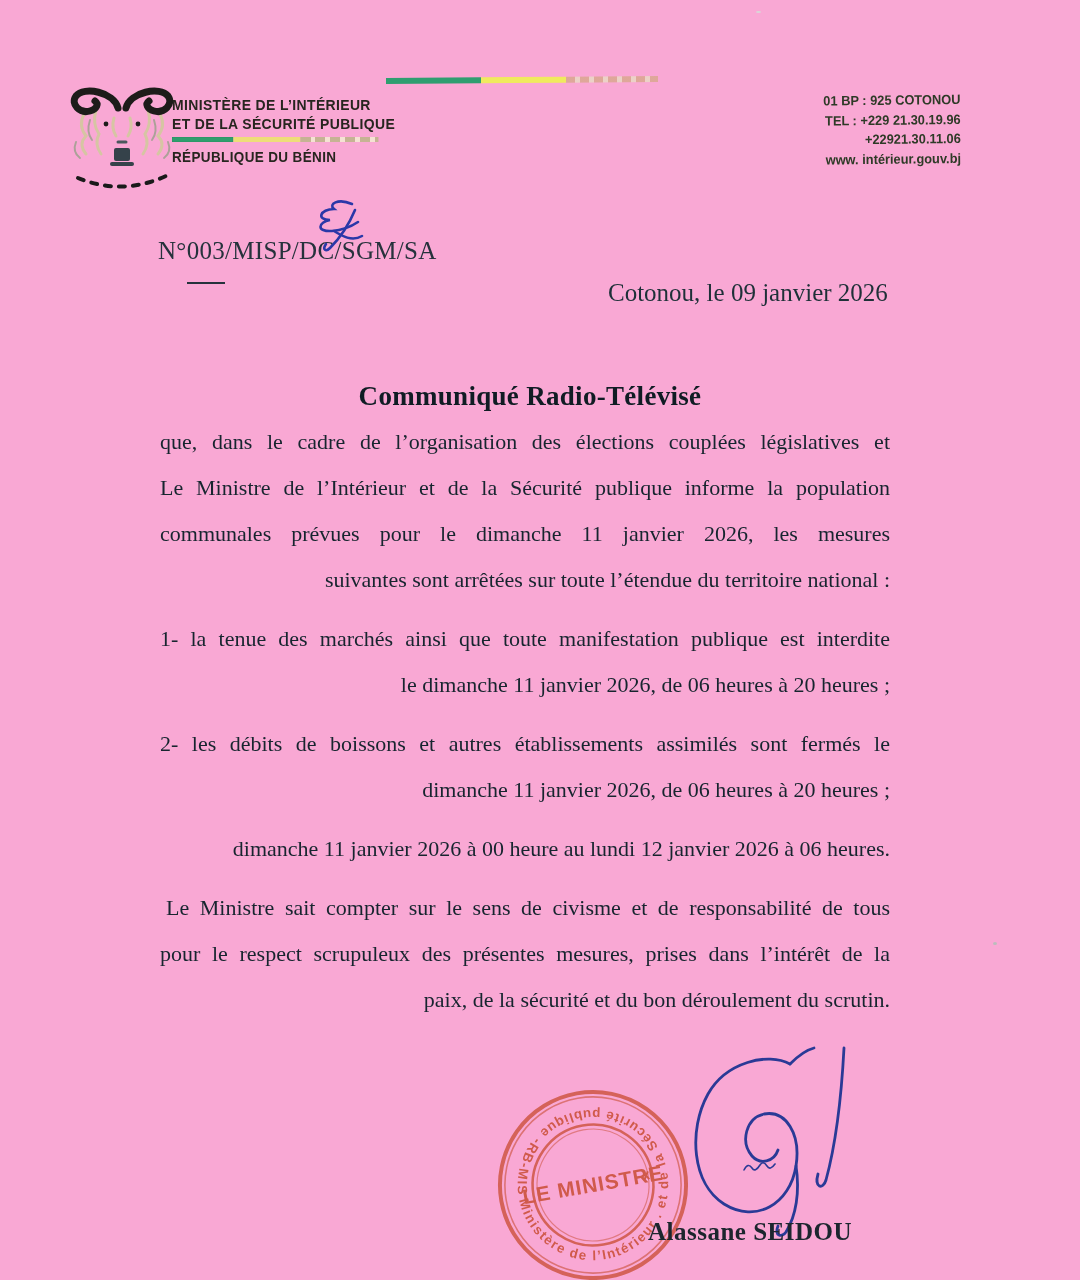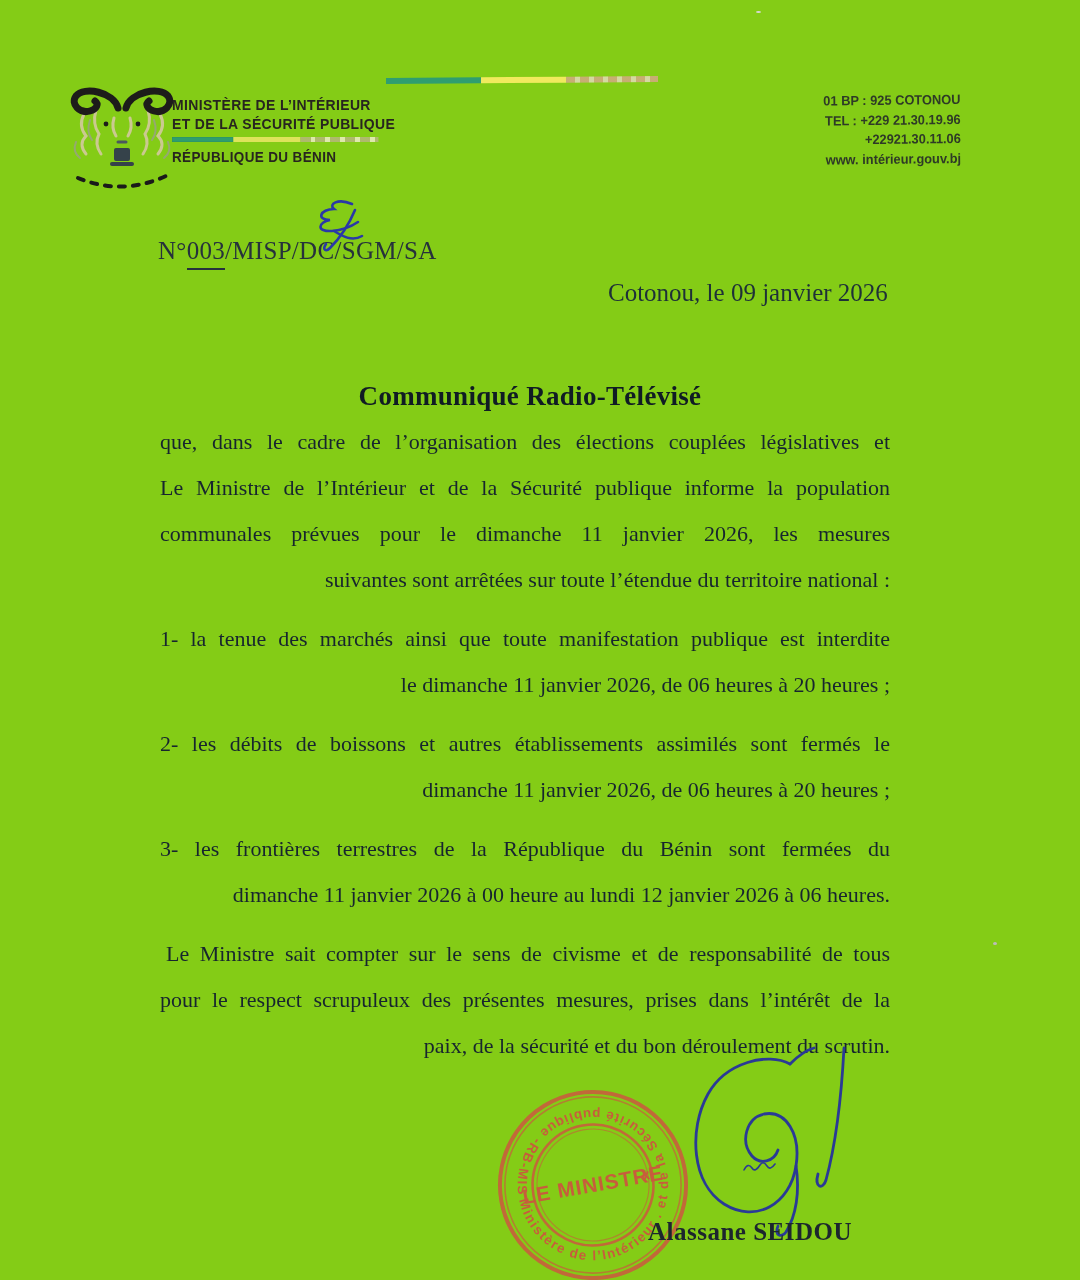--- a/index.html
+++ b/index.html
@@ -1,18 +1,18 @@
 <!DOCTYPE html>
 <html><head>
 <meta charset="utf-8">
 <style>
   html,body { margin:0; padding:0; background:#e9e9e9; }
   .page {
     position:relative; width:1080px; height:1280px; margin:0 auto;
-    background:#84cc16; overflow:hidden;
+    background:#f9a8d4; overflow:hidden;
     font-family:"Liberation Serif", serif; color:#1b2833;
   }
 
   
   .topbar { position:absolute; left:386px; top:77px; width:272px; height:6px;
             display:flex; transform:rotate(-0.4deg); }
   .topbar .seg1 { width:95px; background:#2f9e70; }
   .topbar .seg2 { width:85px; background:#f0ea5e; }
   .topbar .seg3 { width:92px; opacity:.8;
             background:repeating-linear-gradient(90deg,#d8a78b 0 9px,#e9dcc4 9px 14px); }
@@ -31,21 +31,21 @@
   .republic { font-size:14.5px; letter-spacing:.4px; }
 
   .contact { position:absolute; right:120px; top:90px; text-align:right;
              font-family:"Liberation Sans", sans-serif; font-weight:bold;
              font-size:13.5px; line-height:19.5px; color:#2e3a27;
              transform:scaleX(.95) rotate(-0.6deg); transform-origin:right top; }
 
   
   .refline { position:absolute; left:158px; top:237px; font-size:25px;
              color:#26323c; letter-spacing:.3px; }
-  .refline .num { border-bottom:2px solid #26323c; padding-bottom:4px; }
+  .refline .num { border-bottom:2px solid #26323c; padding-bottom:18px; }
   .paraph { position:absolute; left:300px; top:196px; width:84px; height:58px; }
 
   .dateline { position:absolute; left:608px; top:279px; font-size:25px; color:#1e3038; }
 
   .doc-title { position:absolute; left:0; top:373px; width:1060px; text-align:center;
                font-size:27px; font-weight:bold; color:#101c24; letter-spacing:.3px;margin-top:8px; }
 
   
   .body-col { position:absolute; left:160px; top:419px; width:730px;
               font-size:22px; line-height:46px; color:#17252f; }
@@ -154,21 +154,20 @@
     </div>
     <div class="para">
       <div class="jline">1- la tenue des marchés ainsi que toute manifestation publique est interdite</div>
       <div class="lline">le dimanche 11 janvier 2026, de 06 heures à 20 heures ;</div>
     </div>
     <div class="para">
       <div class="jline">2- les débits de boissons et autres établissements assimilés sont fermés le</div>
       <div class="lline">dimanche 11 janvier 2026, de 06 heures à 20 heures ;</div>
     </div>
     <div class="para">
-      <div class="jline">3- les frontières terrestres de la République du Bénin sont fermées du</div>
       <div class="lline">dimanche 11 janvier 2026 à 00 heure au lundi 12 janvier 2026 à 06 heures.</div>
     </div>
     <div class="para">
       <div class="jline indent1">Le Ministre sait compter sur le sens de civisme et de responsabilité de tous</div>
       <div class="jline">pour le respect scrupuleux des présentes mesures, prises dans l’intérêt de la</div>
       <div class="lline">paix, de la sécurité et du bon déroulement du scrutin.</div>
     </div>
   </div>
 
   <svg class="stamp" viewBox="0 0 200 200">

